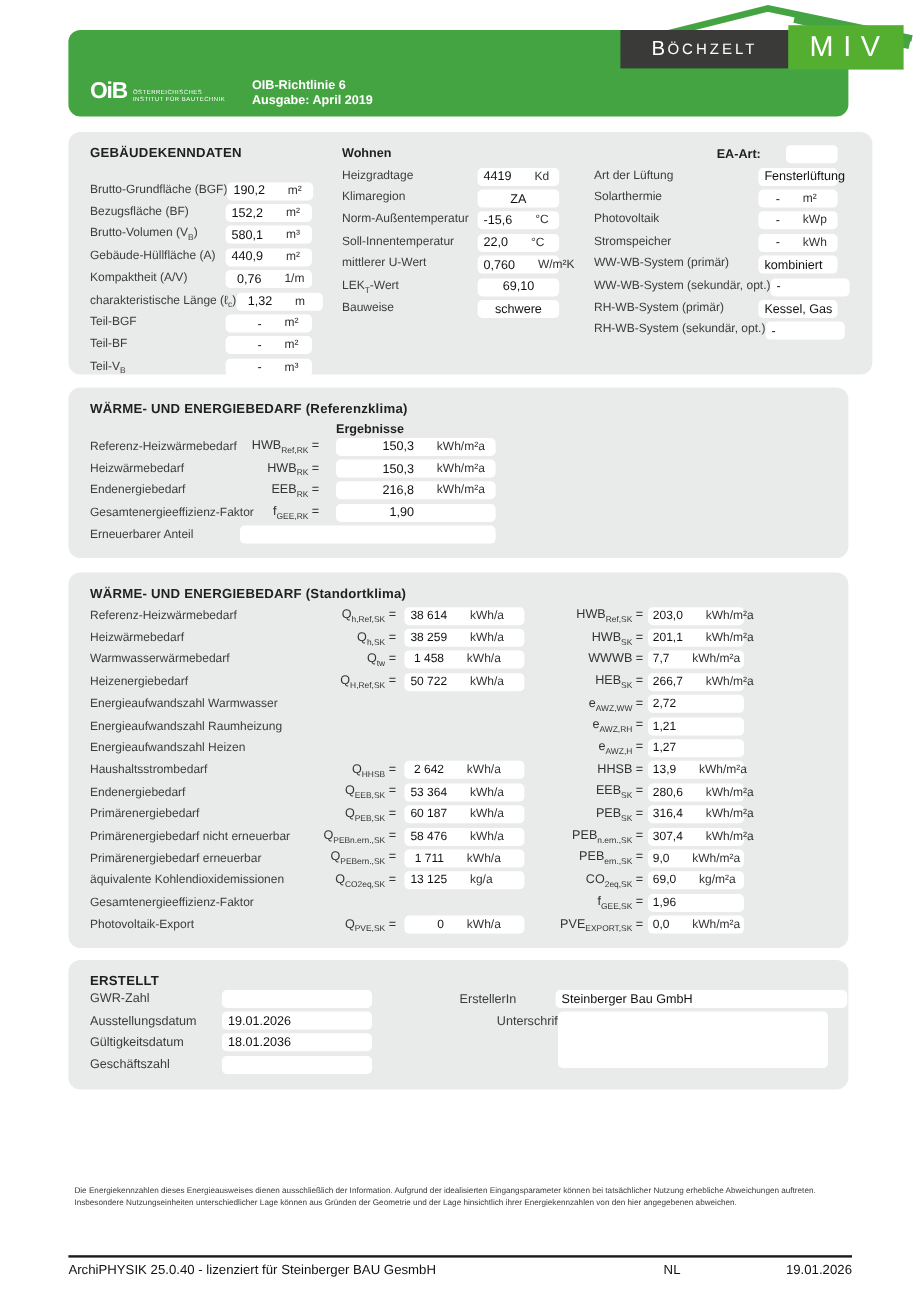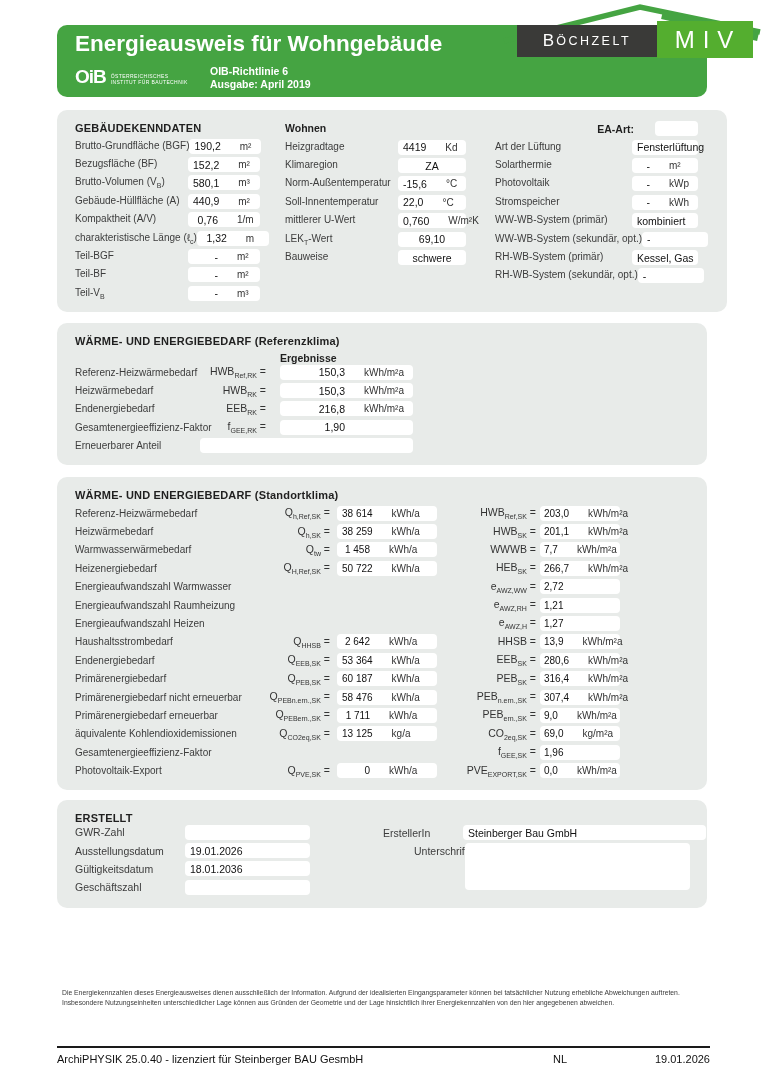--- a/index.html
+++ b/index.html
@@ -3,21 +3,21 @@
 <meta charset="utf-8">
 <style>
   html,body{margin:0;padding:0;background:#fff;}
   .page{position:relative;width:764px;height:1080px;background:#fff;overflow:hidden;
         font-family:"Liberation Sans","DejaVu Sans",sans-serif;color:#222;}
 
   
   .header-bar{position:absolute;left:57px;top:25px;width:650px;height:72px;
               background:var(--green,#45a442);border-radius:10px;}
   .h-title{position:absolute;left:18px;top:6px;font-size:22.5px;font-weight:bold;color:#fff;}
-  .oib{position:absolute;left:18px;top:42px;display:flex;align-items:center;color:#fff;}
+  .oib{position:absolute;left:18px;top:42px;display:flex;align-items:flex-end;color:#fff;}
   .oib-mark{font-size:19px;font-weight:800;letter-spacing:-1px;line-height:19px;}
   .oib-sub{display:flex;flex-direction:column;margin-left:5px;margin-top:5px;}
   .oib-sub span{font-size:5px;letter-spacing:.4px;line-height:6px;}
   .richtlinie{position:absolute;left:153px;top:40px;color:#fff;font-size:10.5px;font-weight:bold;line-height:13px;}
 
   .roof{position:absolute;left:490px;top:0;width:274px;height:70px;color:var(--green,#45a442);z-index:1;}
   .brand-dark{position:absolute;left:517px;top:25px;width:140px;height:32px;background:var(--logo-dark,#3a3a38);
               z-index:2;display:flex;align-items:center;justify-content:center;color:#fff;white-space:nowrap;}
   .b-init{font-size:17px;letter-spacing:2px;}
   .b-rest{font-size:12.5px;letter-spacing:2.5px;}
@@ -41,21 +41,21 @@
 
   .field{background:#fff;border-radius:4px;height:15px;display:flex;align-items:center;
          padding:0 5px;box-sizing:border-box;font-size:10.5px;color:#111;flex-shrink:0;}
   .fv{flex:1;text-align:right;white-space:nowrap;}
   .fv.left{text-align:left;}
   .fv.center{text-align:center;}
   .fu{font-size:10px;color:#333;margin-left:19px;flex-shrink:0;white-space:nowrap;}
   .ghost{background:transparent;}
 
   
-  #gk-col1-rows{left:18px;top:27px;width:185px;}
+  #gk-col1-rows{left:18px;top:40px;width:185px;}
   #gk-col2-rows{left:228px;top:28px;width:181px;}
   #gk-col3-rows{left:438px;top:28px;width:203px;}
   .w72{width:72px;} .w68{width:68px;} .w66{width:66px;}
   .u18{width:18px;} .u30{width:30px;} .u24{width:24px;}
   .col2-title{position:absolute;left:228px;top:12px;font-size:10.5px;font-weight:bold;color:#1f1f1f;}
   .ea-row{position:absolute;top:11px;left:438px;width:203px;display:flex;justify-content:flex-end;
           align-items:center;gap:21px;}
   .ea-label{font-size:10.5px;font-weight:bold;color:#1f1f1f;}
   .w43{width:43px;}
 
@@ -89,21 +89,20 @@
   .foot-app{position:absolute;left:57px;top:1053px;font-size:11px;color:#111;text-align:right;}
   .foot-region{position:absolute;left:553px;top:1053px;font-size:11px;color:#111;}
   .foot-date{position:absolute;right:54px;top:1053px;font-size:11px;color:#111;}
 </style>
 </head>
 <body>
 
 <div class="page">
 
   <div class="header-bar">
-    <div class="h-title">Energieausweis für Wohngebäude</div>
     <div class="oib">
       <span class="oib-mark">OiB</span>
       <span class="oib-sub">
         <span>ÖSTERREICHISCHES</span>
         <span>INSTITUT FÜR BAUTECHNIK</span>
       </span>
     </div>
     <div class="richtlinie">
       <div>OIB-Richtlinie 6</div>
       <div>Ausgabe: April 2019</div>

